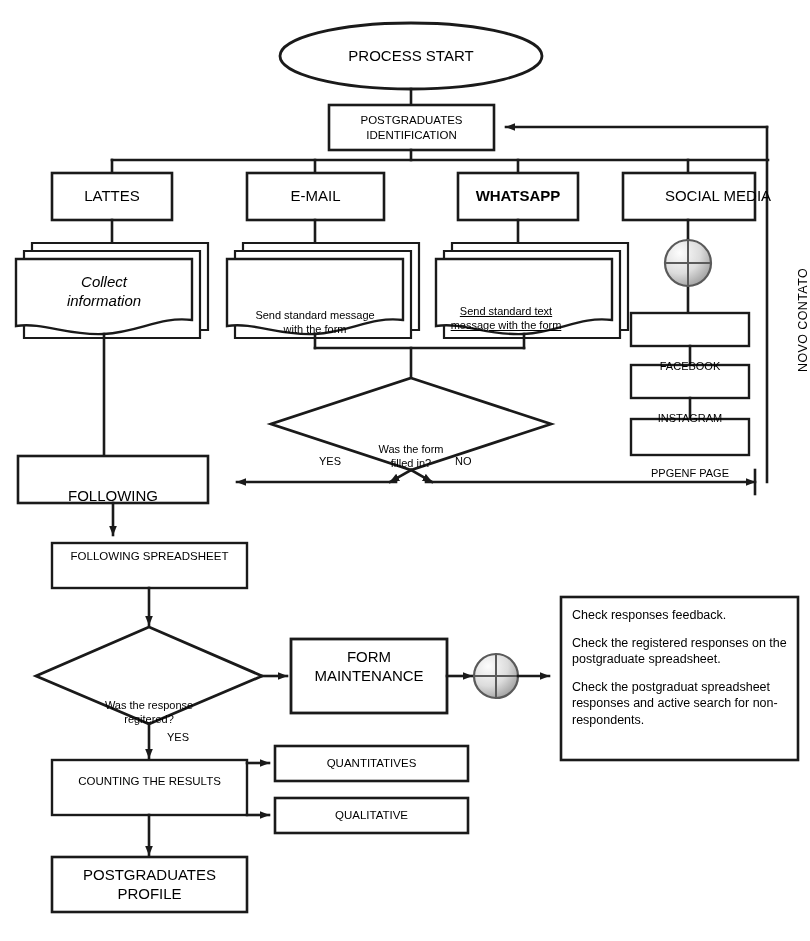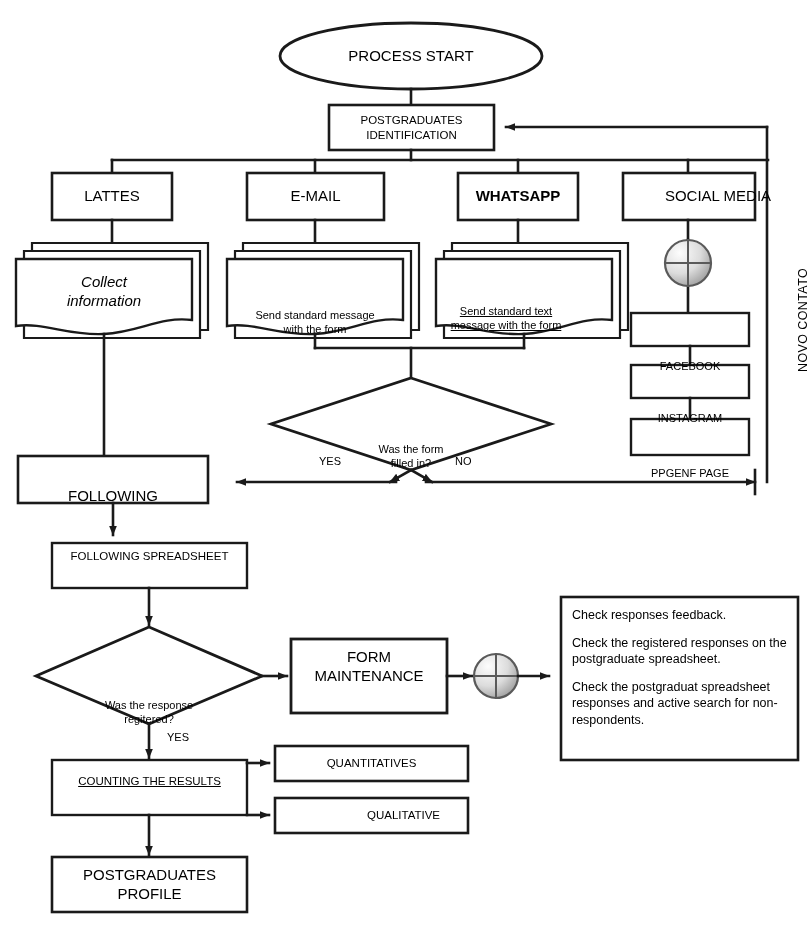--- a/index.html
+++ b/index.html
@@ -244,25 +244,25 @@
   <div class="node-label lbl-sm" style="left:52px;top:543px;width:195px;height:27px;">FOLLOWING SPREADSHEET</div>
 
   <div class="node-label lbl-xs" style="left:79px;top:654px;width:140px;height:44px;">Was the response
 regitered?</div>
 
   <div class="edge-label" style="left:167px;top:731px;">YES</div>
 
   <div class="node-label lbl-lg" style="left:291px;top:639px;width:156px;height:56px;">FORM
 MAINTENANCE</div>
 
-  <div class="node-label lbl-sm" style="left:52px;top:760px;width:195px;height:42px;text-decoration:underline;">COUNTING THE RESULTS</div>
+  <div class="node-label lbl-sm" style="left:52px;top:760px;width:195px;height:42px;">COUNTING THE RESULTS</div>
 
   <div class="node-label lbl-sm" style="left:275px;top:746px;width:193px;height:35px;">QUANTITATIVES</div>
 
-  <div class="node-label lbl-sm" style="left:275px;top:798px;width:193px;height:35px;padding-left:32px;">QUALITATIVE</div>
+  <div class="node-label lbl-sm" style="left:275px;top:798px;width:193px;height:35px;">QUALITATIVE</div>
 
   <div class="node-label lbl-lg" style="left:52px;top:857px;width:195px;height:55px;">POSTGRADUATES
 PROFILE</div>
 
   <div class="note-box" style="left:561px;top:597px;width:237px;height:163px;">
     <p>Check responses feedback.</p>
     <p>Check the registered responses on the postgraduate spreadsheet.</p>
     <p>Check the postgraduat spreadsheet responses and active search for non-respondents.</p>
   </div>
 

